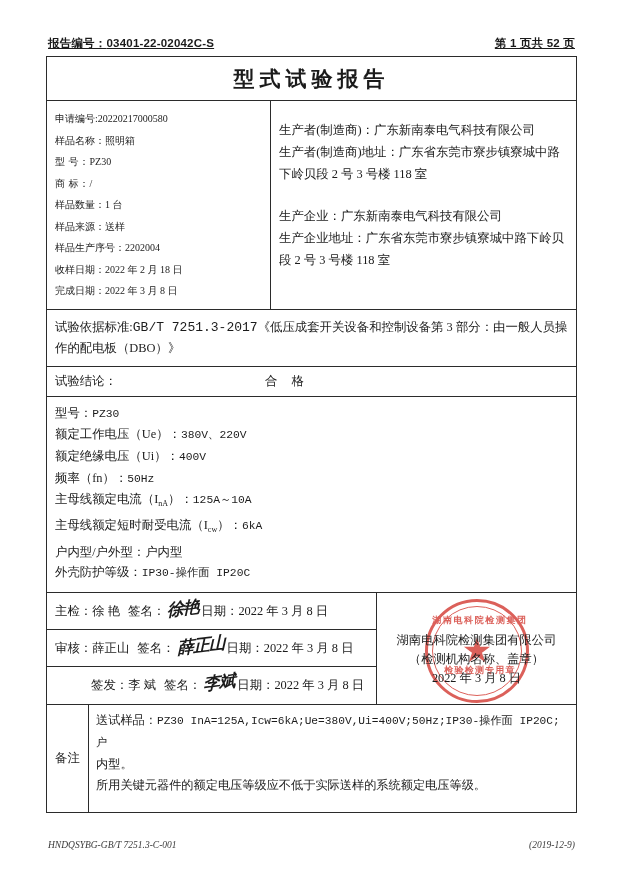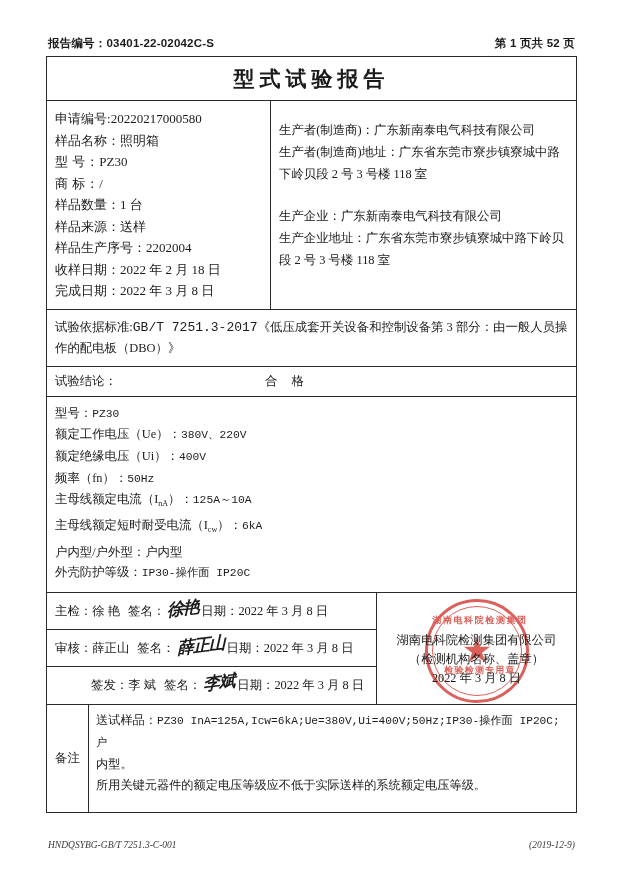--- a/index.html
+++ b/index.html
@@ -19,20 +19,21 @@
 
   
   .hdr {
     position: absolute;
     left: 48px; top: 36px; width: 527px;
     display: flex; justify-content: space-between; align-items: flex-start;
     font-size: 11.5px;
     font-family: "Liberation Sans", "DejaVu Sans", sans-serif;
     font-weight: bold;
     letter-spacing: 0.2px;
+    text-decoration: underline;
   }
   .hdr .pg { font-weight: bold; }
 
   
   .tbl {
     position: absolute;
     left: 46px; top: 56px;
     width: 531px;
     border: 1.6px solid #2b2b2b;
     border-collapse: collapse;
@@ -49,21 +50,21 @@
   }
 
   
   .info-row { display: flex; border-bottom: 1.3px solid #2b2b2b; }
   .info-left {
     width: 224px; border-right: 1.3px solid #2b2b2b;
     padding: 7px 0 7px 8px;
   }
   .info-right { flex: 1; padding: 18px 6px 7px 8px; }
 
-  .kv { font-size: 13px; line-height: 21.5px; white-space: nowrap; }
+  .kv { font-size: 10px; line-height: 21.5px; white-space: nowrap; }
   .kv .spaced { letter-spacing: 0.5px; }
 
   .mfg { font-size: 12.4px; line-height: 22px; }
   .mfg-block2 { margin-top: 20px; }
 
   
   .std-row { padding: 7px 8px 8px 8px; font-size: 12.4px; line-height: 20px;
              border-bottom: 1.3px solid #2b2b2b; }
   .std-row .code { font-family: "Liberation Mono", "DejaVu Sans Mono", monospace; font-size: 13px; }
 

